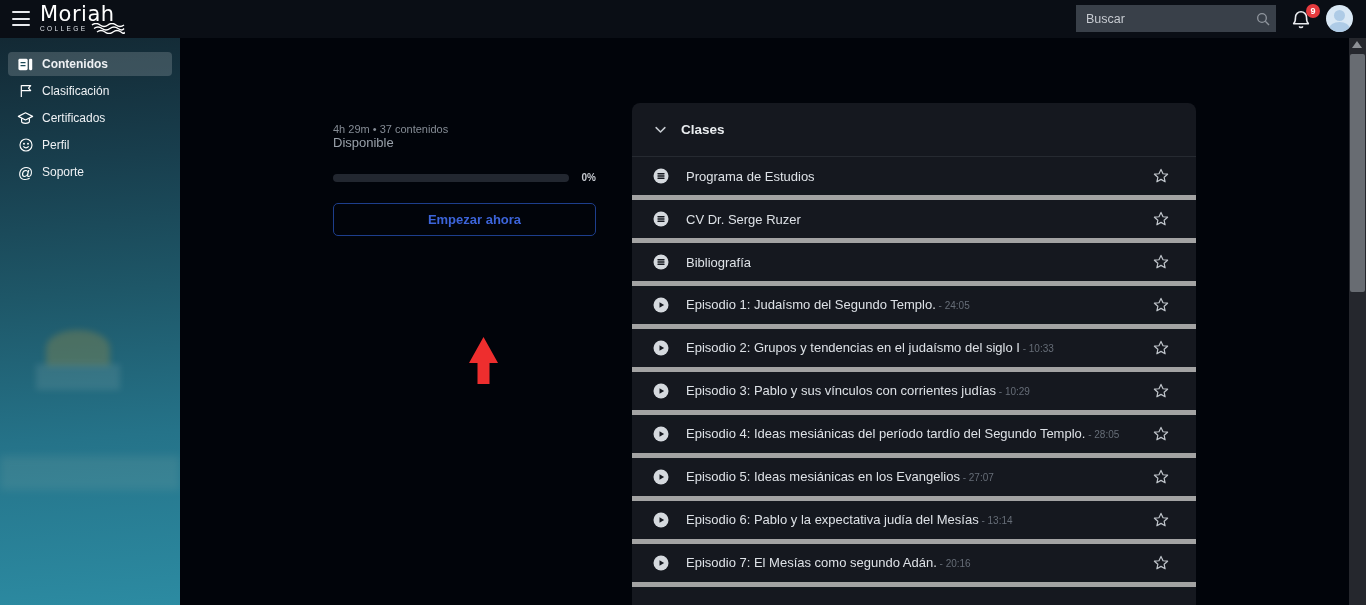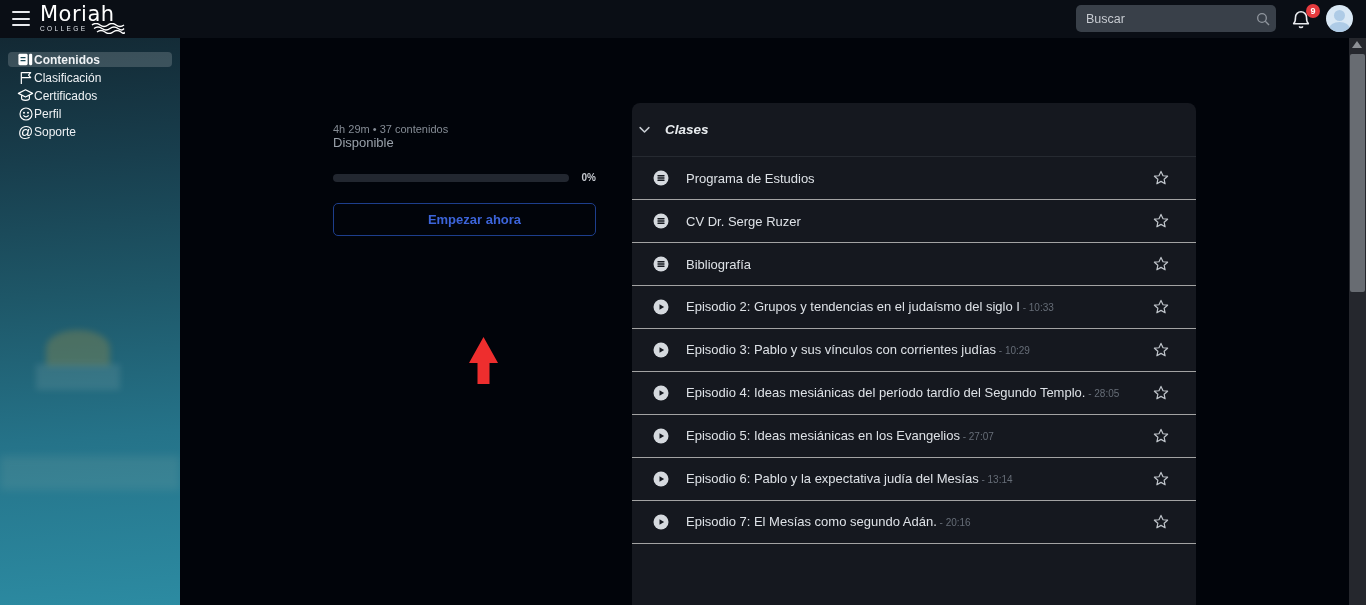--- a/index.html
+++ b/index.html
@@ -11,21 +11,21 @@
   .header { position:absolute; top:0; left:0; width:1366px; height:38px;
             background:#0a0e15; z-index:30; display:flex; align-items:center;text-decoration:underline; }
   .hamburger { position:absolute; left:12px; top:11px; width:18px; height:15px;
                display:flex; flex-direction:column; justify-content:space-between; cursor:pointer; }
   .hamburger span { display:block; height:2px; background:#e8eaee; border-radius:1px; }
   .logo { position:absolute; left:40px; top:3px; color:#fff; }
   .logo .name { font-family:"DejaVu Sans", sans-serif; font-size:21px; letter-spacing:.5px; line-height:22px; }
   .logo .sub-row { display:flex; align-items:center; gap:3px; margin-top:-2px; }
   .logo .college { font-size:6.5px; letter-spacing:2.4px; color:#dfe3e8; }
   .search-box { position:absolute; left:1076px; top:5px; width:200px; height:27px;
-                background:#394049; border-radius:5px; display:flex; align-items:center; }
+                background:#394049; border-radius:0; display:flex; align-items:center; }
   .search-box input { flex:1; background:transparent; border:none; outline:none; color:#e4e7ea;
                       font-size:12.5px; padding:0 8px 0 10px; font-family:"Liberation Sans",sans-serif; }
   .search-box input::placeholder { color:#c6cad0; opacity:1; }
   .search-box .mag { margin-right:9px; display:flex; }
   .bell-wrap { position:absolute; left:1290px; top:6px; width:26px; height:26px; cursor:pointer; }
   .badge { position:absolute; right:-4px; top:-2px; min-width:14px; height:14px; border-radius:8px;
            background:#e63a3e; color:#fff; font-size:9px; font-weight:bold; display:flex;
            align-items:center; justify-content:center; padding:0 3px; z-index:2; }
   .avatar { position:absolute; left:1326px; top:5px; width:27px; height:27px; border-radius:50%;
             background:#d9e8f5; overflow:hidden; cursor:pointer; }
@@ -35,22 +35,22 @@
   
   .sidebar { position:absolute; top:38px; left:0; width:180px; height:567px; z-index:20;
              background:linear-gradient(175deg,#132934 0%,#183e4d 22%,#1e5768 45%,#257389 70%,#2c8ba2 100%);
              overflow:hidden; }
   .dome { position:absolute; left:46px; top:292px; width:64px; height:36px; border-radius:50% 50% 0 0;
           background:#b9993d; opacity:.28; filter:blur(3px); }
   .dome-base { position:absolute; left:36px; top:326px; width:84px; height:26px;
                background:#cfd8cf; opacity:.12; filter:blur(3px); }
   .wall { position:absolute; left:0; top:418px; width:180px; height:34px; background:#d8d2b8; opacity:.10; filter:blur(4px); }
   .nav { position:absolute; top:14px; left:0; width:180px; }
-  .nav-item { position:relative; margin:0 8px 3px 8px; height:15px; display:flex; align-items:center;
-              gap:0; padding-left:9px; border-radius:4px; cursor:pointer; }
+  .nav-item { position:relative; margin:0 8px 3px 8px; height:24px; display:flex; align-items:center;
+              gap:8px; padding-left:9px; border-radius:4px; cursor:pointer; }
   .nav-item.active { background:rgba(255,255,255,.17); }
   .nav-item .nav-icon { width:17px; height:17px; display:flex; align-items:center; justify-content:center; flex:none; }
   .nav-item .nav-label { color:#eef1f4; font-size:12px; }
   .nav-item.active .nav-label { font-weight:bold; }
   .at-glyph { color:#fff; font-size:15px; line-height:15px; }
 
   
   .main { position:absolute; top:38px; left:180px; width:1169px; height:567px; background:#01040a; }
 
   
@@ -63,25 +63,25 @@
   .progress-fill { height:100%; background:#3c64d9; width:0%; }
   .progress-label { margin-left:13px; color:#c6cad0; font-size:10px; font-weight:bold; }
   .cta-btn { margin-top:20px; width:263px; height:33px; background:transparent;
              border:1px solid #1d3e8c; border-radius:5px; color:#3c64d9; font-size:13px;
              font-weight:bold; cursor:pointer; font-family:"Liberation Sans",sans-serif;padding-left:20px; }
   .red-arrow { position:absolute; left:135px; top:222px; width:31px; height:47px; }
 
   
   .panel { position:absolute; left:452px; top:65px; width:564px; height:540px;
            background:#15181f; border-radius:8px 8px 0 0; overflow:hidden; }
-  .panel-header { height:54px; display:flex; align-items:center; padding-left:5px; gap:13px;
-                  border-bottom:1px solid #262a31; cursor:pointer;font-style:italic; }
+  .panel-header { height:54px; display:flex; align-items:center; padding-left:21px; gap:13px;
+                  border-bottom:1px solid #262a31; cursor:pointer; }
   .panel-title { color:#e9ecef; font-size:13.5px; font-weight:bold; }
   .class-row { display:flex; align-items:center; min-height:43px; padding:6px 20px 6px 20px;
-               border-bottom:1px solid #a3a3a3; cursor:pointer; }
+               border-bottom:5px solid #a3a3a3; cursor:pointer; }
   .row-icon { width:18px; height:18px; flex:none; margin-right:16px; }
   .row-text { flex:1; font-size:13px; color:#dde1e6; line-height:17px; padding-right:18px; }
   .row-duration { color:#666d77; font-size:10px; }
   .row-star { width:18px; height:18px; flex:none; margin-right:6px; cursor:pointer; }
 
   
   .scrollbar { position:absolute; right:0; top:38px; width:17px; height:567px; background:#25272d; z-index:40; }
   .scroll-up { position:absolute; top:3px; left:3px; width:0; height:0;
                border-left:5px solid transparent; border-right:5px solid transparent;
                border-bottom:7px solid #8d9095; cursor:pointer; }
@@ -238,20 +238,30 @@
             <span class="row-text"><span>Bibliografía</span></span>
             <span class="row-star"><svg width="18" height="18" viewBox="0 0 24 24" fill="none" stroke="#bfc4ca" stroke-width="1.6" stroke-linejoin="round">
                 <path d="M12 3.2 14.7 9l6.1.6-4.6 4.1 1.3 6-5.5-3.2L6.5 19.7l1.3-6L3.2 9.6 9.3 9z"></path>
               </svg></span>
           </div>
           <div class="class-row">
             <span class="row-icon"><svg width="18" height="18" viewBox="0 0 24 24">
                 <circle cx="12" cy="12" r="10" fill="#d5d9de"></circle>
                 <path d="M10 8.2 16.2 12 10 15.8z" fill="#15181f"></path>
               </svg></span>
+            <span class="row-text"><span>Episodio 1: Judaísmo del Segundo Templo.</span><span class="row-duration"> - 24:05</span></span>
+            <span class="row-star"><svg width="18" height="18" viewBox="0 0 24 24" fill="none" stroke="#bfc4ca" stroke-width="1.6" stroke-linejoin="round">
+                <path d="M12 3.2 14.7 9l6.1.6-4.6 4.1 1.3 6-5.5-3.2L6.5 19.7l1.3-6L3.2 9.6 9.3 9z"></path>
+              </svg></span>
+          </div>
+          <div class="class-row">
+            <span class="row-icon"><svg width="18" height="18" viewBox="0 0 24 24">
+                <circle cx="12" cy="12" r="10" fill="#d5d9de"></circle>
+                <path d="M10 8.2 16.2 12 10 15.8z" fill="#15181f"></path>
+              </svg></span>
             <span class="row-text"><span>Episodio 2: Grupos y tendencias en el judaísmo del siglo I</span><span class="row-duration"> - 10:33</span></span>
             <span class="row-star"><svg width="18" height="18" viewBox="0 0 24 24" fill="none" stroke="#bfc4ca" stroke-width="1.6" stroke-linejoin="round">
                 <path d="M12 3.2 14.7 9l6.1.6-4.6 4.1 1.3 6-5.5-3.2L6.5 19.7l1.3-6L3.2 9.6 9.3 9z"></path>
               </svg></span>
           </div>
           <div class="class-row">
             <span class="row-icon"><svg width="18" height="18" viewBox="0 0 24 24">
                 <circle cx="12" cy="12" r="10" fill="#d5d9de"></circle>
                 <path d="M10 8.2 16.2 12 10 15.8z" fill="#15181f"></path>
               </svg></span>

